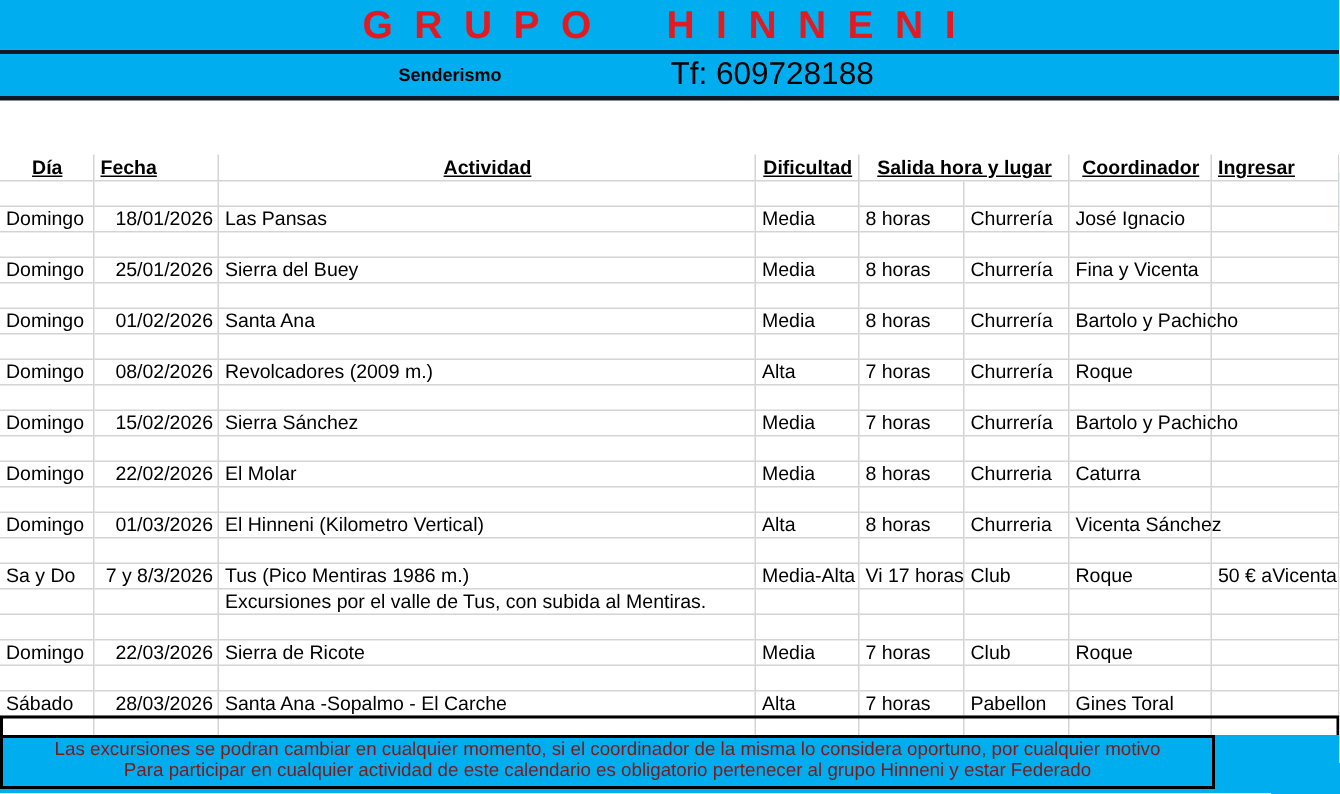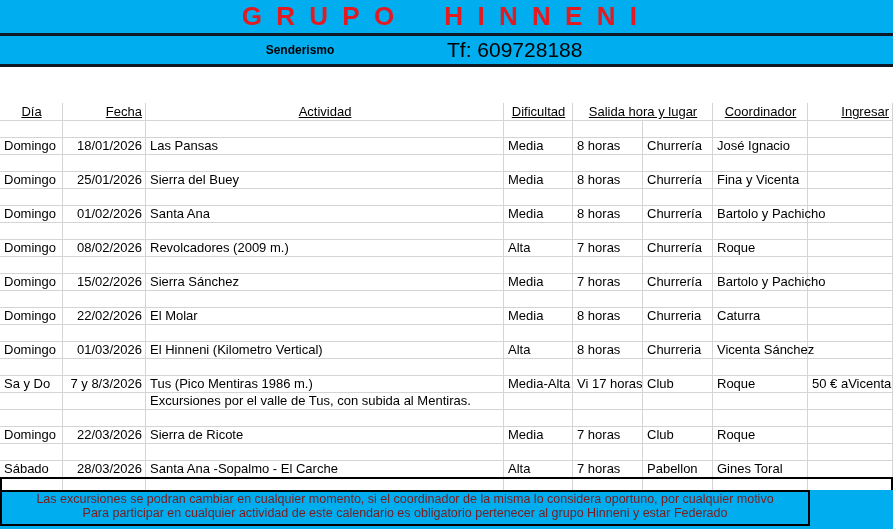--- a/index.html
+++ b/index.html
@@ -21,24 +21,24 @@
   .band3 .act{position:absolute;left:150px;font-size:27px;}
   .band3 .trim{position:absolute;left:406px;font-size:27px;}
 
   .table{position:absolute;top:103px;left:0;width:893px;background:#fff;}
   .trow{display:grid;grid-template-columns:63px 83px 358px 69px 70px 70px 95px 85px;}
   .cell{
     box-sizing:border-box;height:17px;line-height:16px;font-size:13px;
     border-right:1px solid #d4d4d4;border-bottom:1px solid #d4d4d4;
     padding:0 3px 0 4px;white-space:nowrap;overflow:visible;background:transparent;
   }
-  .hrow .cell{height:18px;line-height:17px;font-weight:normal;text-align:center;}
+  .hrow .cell{height:18px;line-height:17px;font-weight:bold;text-align:center;}
   .hrow .cell span{text-decoration:underline;}
   .c-fecha,.c-ingresar{text-align:right;}
-  .hrow .c-fecha,.hrow .c-ingresar{text-align:right;}
+  .hrow .c-fecha,.hrow .c-ingresar{text-align:left;}
   .salida-merged{grid-column:span 2;}
   .spacer .cell{height:17px;}
 
   .tus-box{
     position:absolute;left:0;top:374px;width:893px;height:36px;
     border:2px solid #000;box-sizing:border-box;pointer-events:none;
   }
 
   .footer{position:absolute;left:0;top:490px;width:893px;height:39px;background:#00AEEF;}
   .footer-box{

